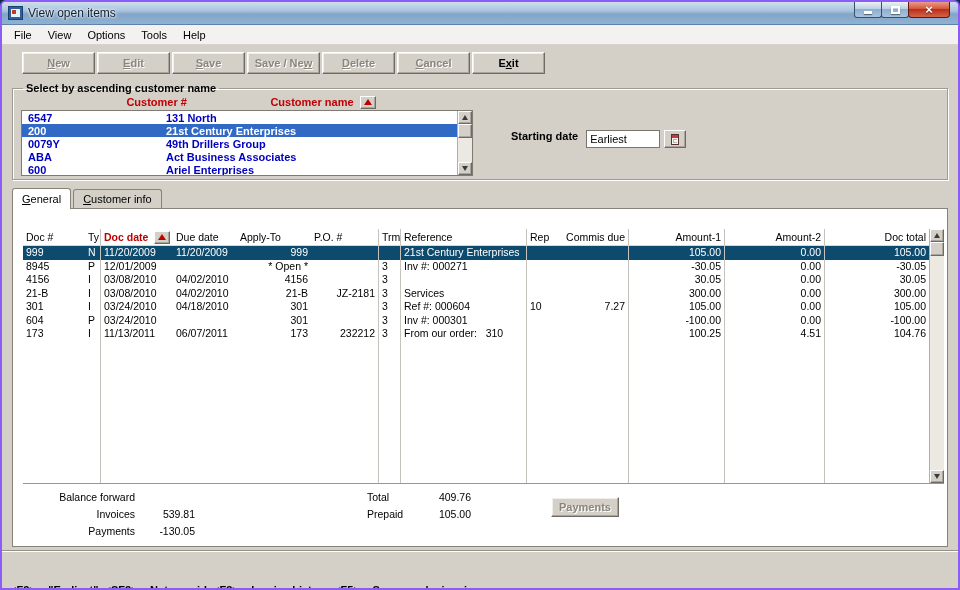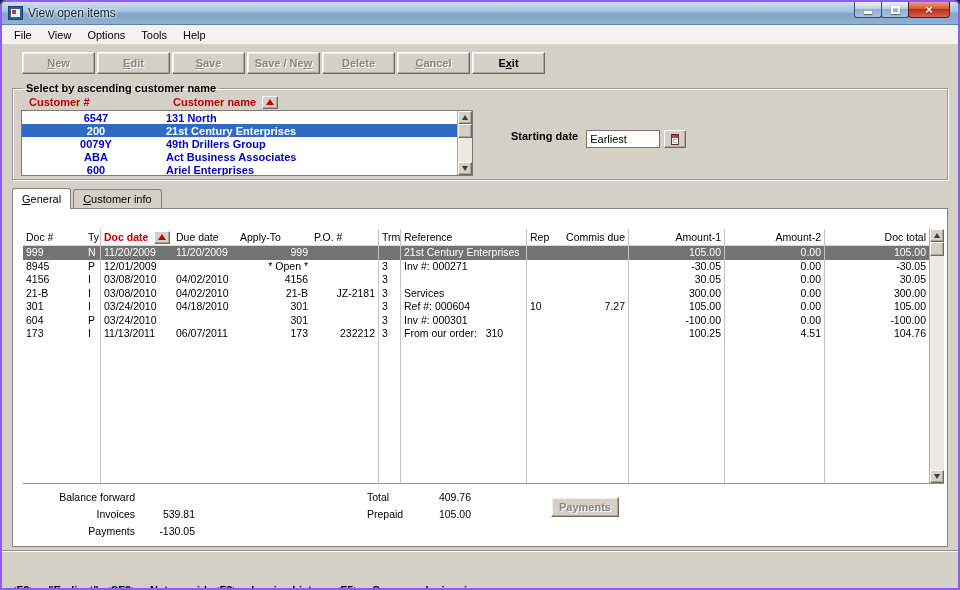--- a/index.html
+++ b/index.html
@@ -41,30 +41,30 @@
           background:#d4d0c8;border:1px solid;border-color:#ffffff #6e6a64 #6e6a64 #ffffff;
           box-shadow:inset -1px -1px 0 #a9a59d,inset 1px 1px 0 #f0efec;}
   .tb-btn.disabled{color:#8a867d;text-shadow:1px 1px 0 #ffffff;}
 
   
   .groupbox{border:1px solid #9f9b93;box-shadow:inset 1px 1px 0 #fff,1px 1px 0 #fff;
             margin:0 0 8px 0;padding:0 8px 6px;height:98px;flex:0 0 auto;}
   .groupbox legend{font:bold 11px "Liberation Sans",sans-serif;padding:0 3px;margin-left:2px;color:#000;}
   .gb-row{display:flex;}
   .list-col{width:452px;flex:0 0 auto;}
-  .cs-headers{display:flex;align-items:center;height:16px;font:bold 11px "Liberation Sans",sans-serif;color:#c00000;}
+  .cs-headers{display:flex;align-items:center;height:16px;font:bold 11px "Liberation Sans",sans-serif;color:#c00000;justify-content:center;}
   .cs-h-num{width:150px;padding-left:8px;}
   .cs-h-name{padding-left:2px;}
   .sort-btn{width:16px;height:13px;margin-left:6px;display:inline-flex;align-items:center;justify-content:center;
             background:#d4d0c8;border:1px solid;border-color:#ffffff #6e6a64 #6e6a64 #ffffff;
             box-shadow:inset -1px -1px 0 #a9a59d;}
   .tri-up-red{width:0;height:0;border-left:4px solid transparent;border-right:4px solid transparent;border-bottom:6px solid #c00000;}
   .cs-list{position:relative;height:66px;background:#fff;border:1px solid #7f7b73;padding-right:15px;overflow:hidden;}
   .cs-row{display:flex;height:13px;align-items:center;font:bold 11px "Liberation Sans",sans-serif;color:#0000c0;white-space:nowrap;}
-  .cs-row .num{width:142px;padding-left:6px;overflow:hidden;text-align:center;}
+  .cs-row .num{width:142px;padding-left:6px;overflow:hidden;}
   .cs-row .nm{flex:1;padding-left:2px;overflow:hidden;}
   .cs-row.selected{background:#316ac5;color:#fff;}
 
   
   .vscroll{width:15px;background:#ece9e2;border-left:1px solid #b3afa7;display:flex;flex-direction:column;flex:0 0 auto;}
   .cs-scroll{position:absolute;top:0;right:0;bottom:0;}
   .sb-btn{height:13px;flex:0 0 auto;display:flex;align-items:center;justify-content:center;
           background:#d4d0c8;border:1px solid;border-color:#ffffff #6e6a64 #6e6a64 #ffffff;
           box-shadow:inset -1px -1px 0 #a9a59d;}
   .sb-thumb{height:14px;flex:0 0 auto;background:#d4d0c8;border:1px solid;border-color:#ffffff #6e6a64 #6e6a64 #ffffff;
@@ -98,21 +98,21 @@
   
   .table-zone{flex:1;min-height:0;display:flex;padding:20px 3px 0 10px;}
   .grid{flex:1;min-width:0;display:grid;font-size:10.5px;color:#000;
         grid-template-columns:62px 16px 72px 64px 74px 68px 22px 126px 30px 72px 96px 100px minmax(80px,1fr);
         grid-template-rows:17px repeat(7,13.5px) 1fr;}
   .cell{padding:0 3px;white-space:pre;overflow:hidden;display:flex;align-items:center;line-height:13px;}
   .cell.ra{justify-content:flex-end;text-align:right;}
   .cell.sep{border-right:1px solid #c6c3bc;}
   .cell.hdr{border-bottom:1px solid #dbd8d1;}
   .cell.hdr.red{color:#c00000;font-weight:bold;}
-  .cell.sel{background:#737373;color:#fff;}
+  .cell.sel{background:#0c4a6e;color:#fff;}
   .table-scroll .sb-thumb{margin-bottom:0;}
 
   .hsep{border-top:1px solid #9b978f;margin:0 3px 0 10px;flex:0 0 auto;}
 
   
   .summary{height:62px;flex:0 0 auto;display:flex;padding:7px 0 0 10px;font-size:10.5px;color:#000;}
   .sum-col1{display:grid;grid-template-columns:112px 60px;grid-auto-rows:17px;}
   .sum-col2{margin-left:100px;width:92px;display:flex;flex-direction:column;}
   .sum-col2 div{height:17px;text-align:center;}
   .sum-col3{margin-left:172px;display:grid;grid-template-columns:52px 52px;grid-auto-rows:17px;}

